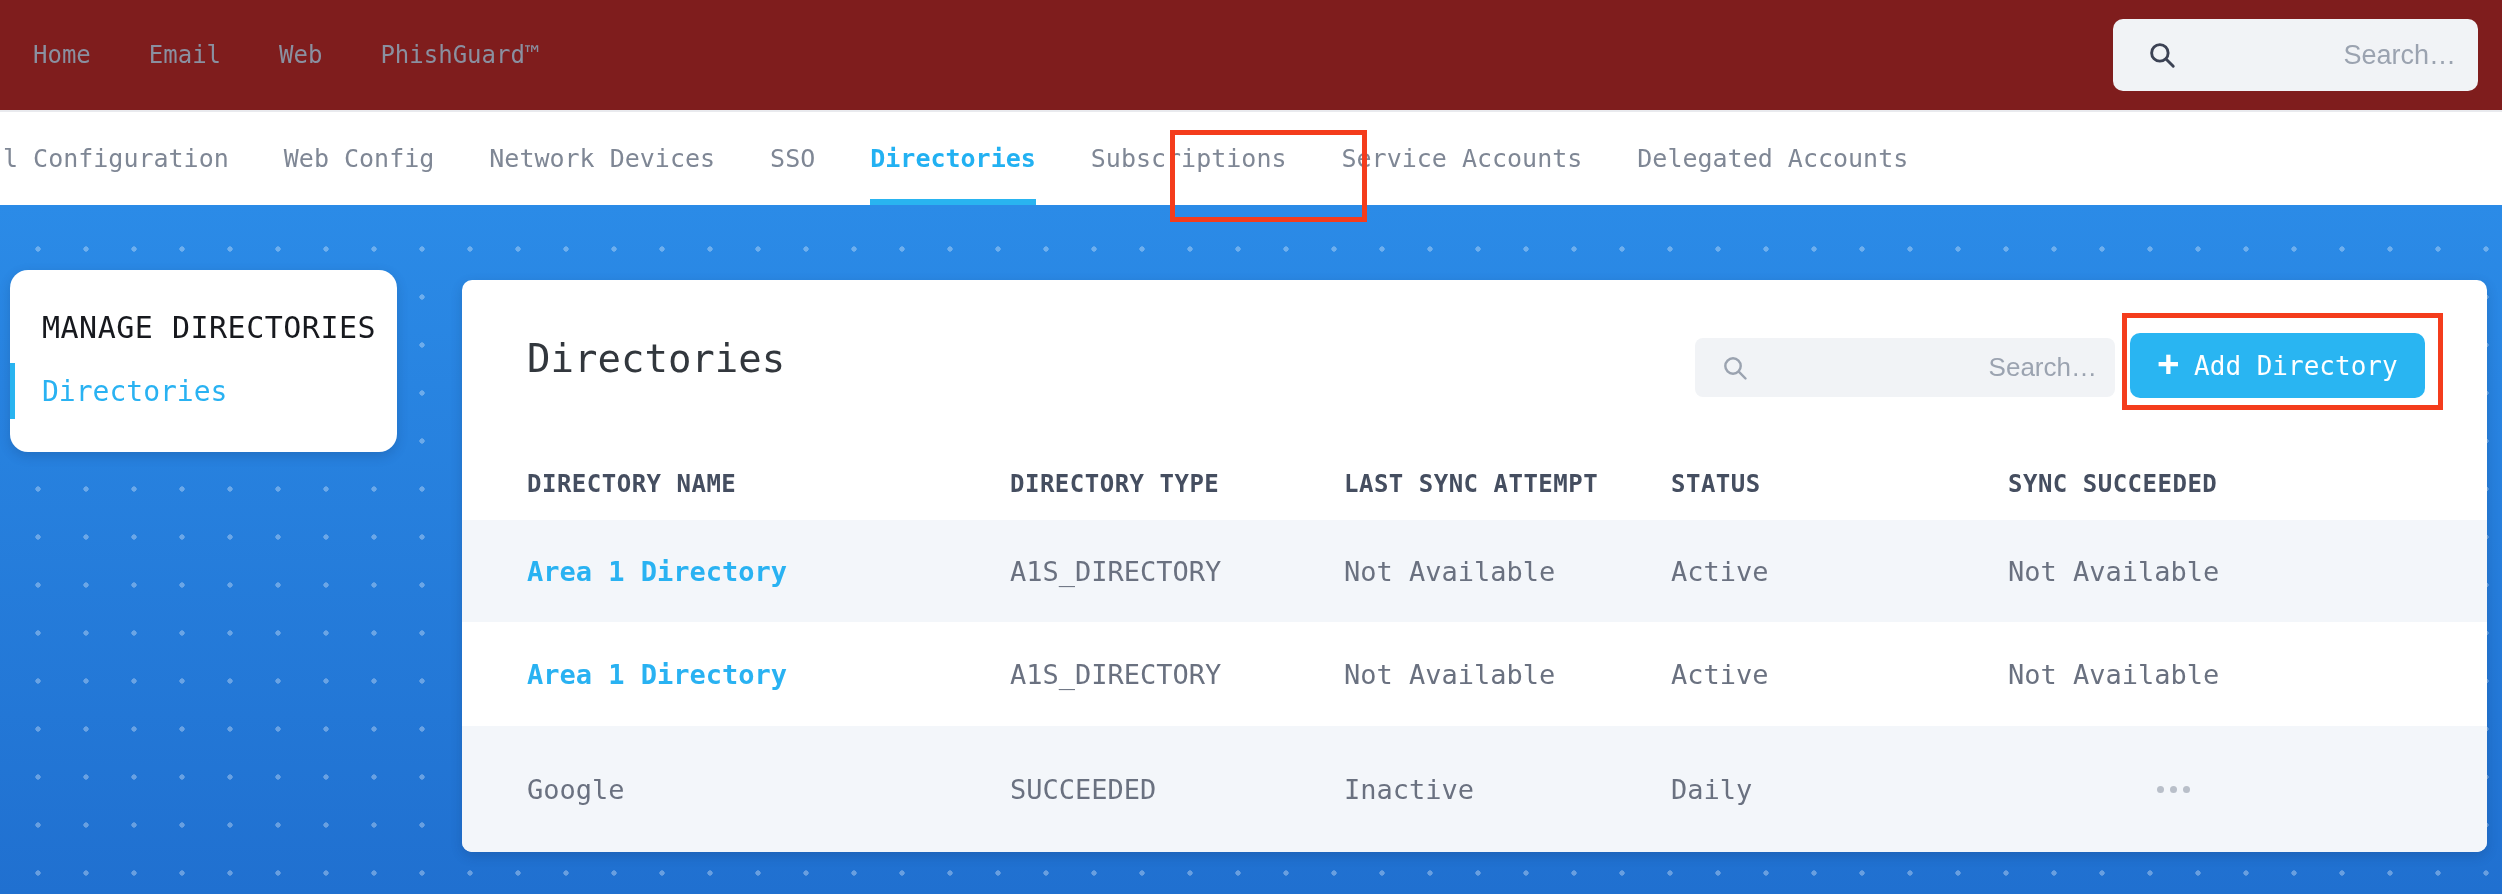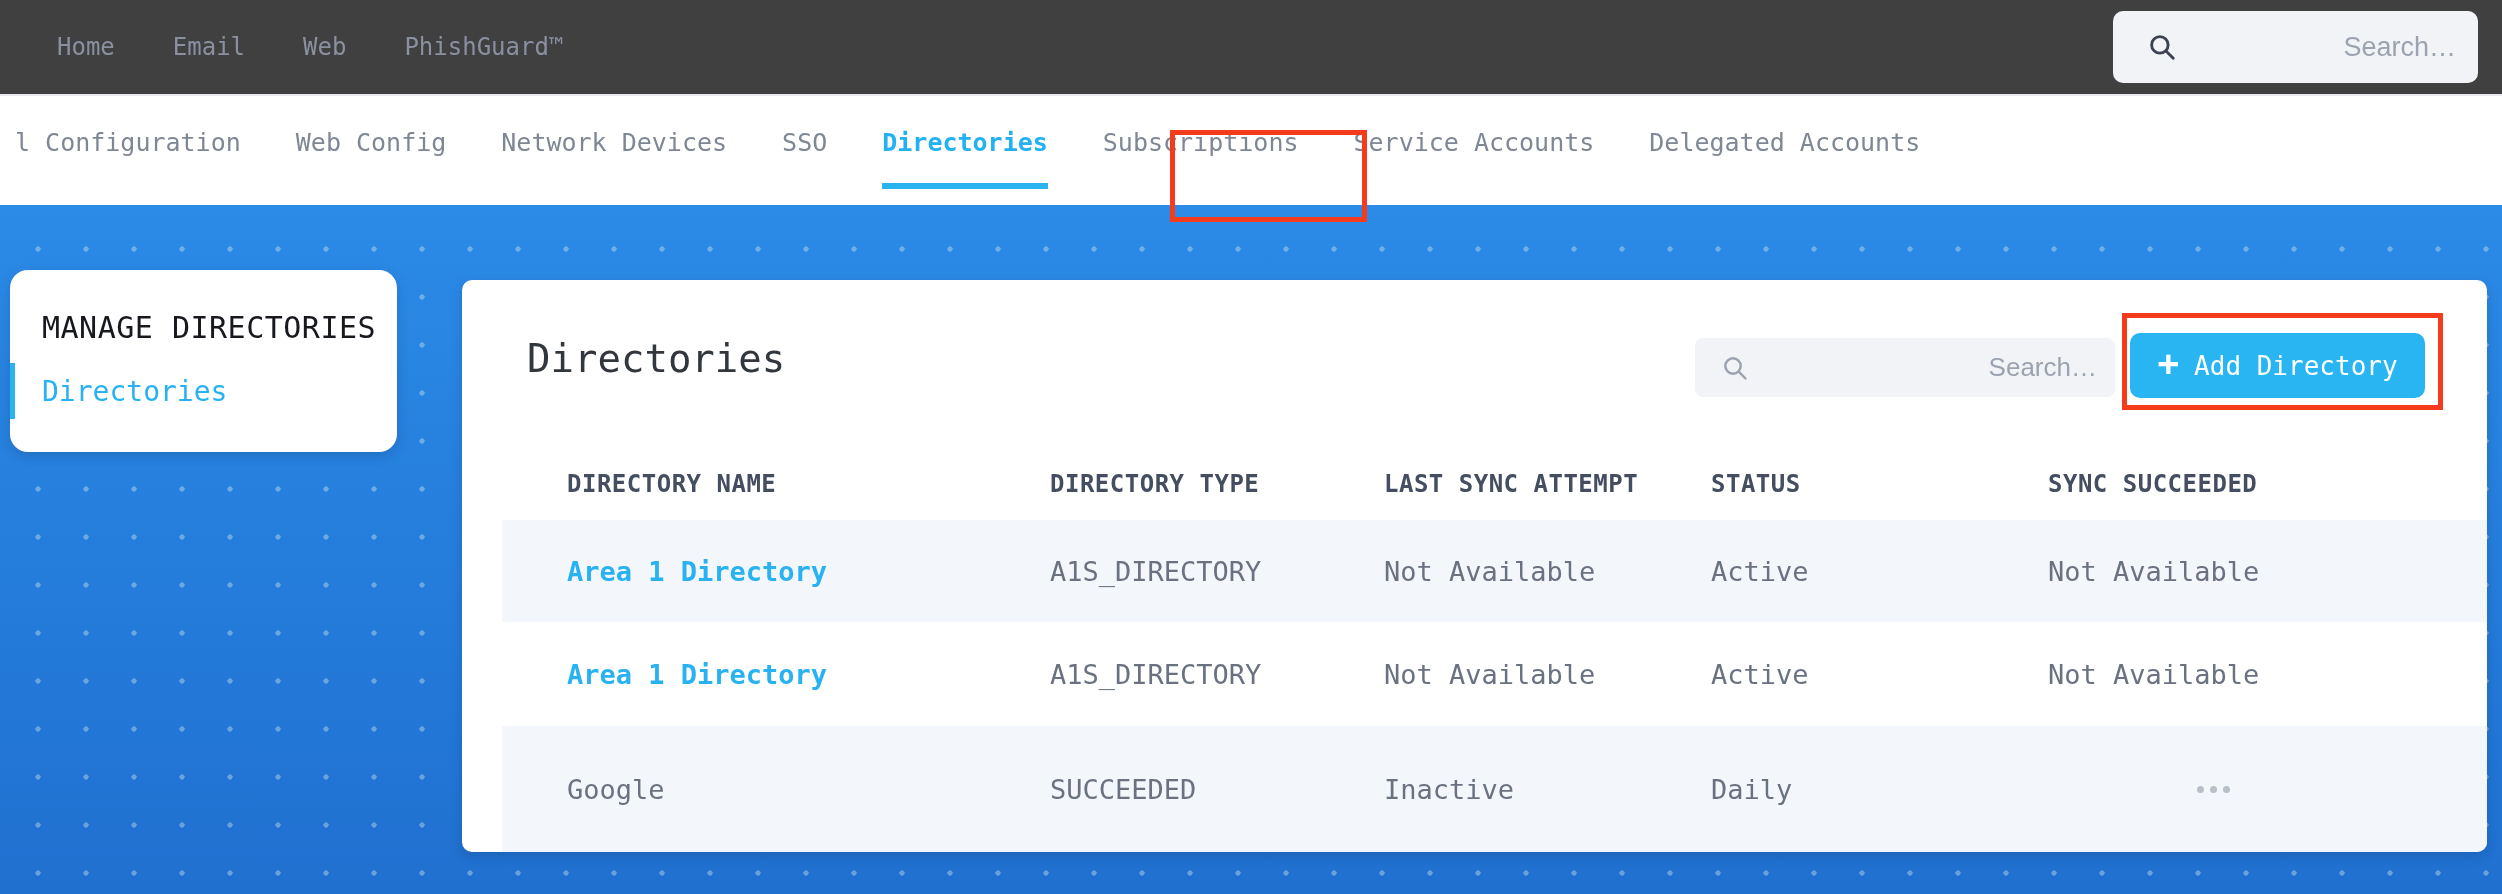--- a/index.html
+++ b/index.html
@@ -8,24 +8,24 @@
     position: relative;
     width: 2502px; height: 894px;
     overflow: hidden;
     background: #ffffff;
     font-family: "DejaVu Sans Mono", monospace;
   }
 
   
   .topbar {
     display: flex; align-items: center;
-    height: 96px;
-    padding: 0 24px 0 57px;
+    height: 112px;
+    padding: 0 24px 0 33px;
     border-bottom: 2px solid #e9eaee;
-    background: #404040;
+    background: #7f1d1d;
   }
   .topnav { display: flex; gap: 58px; }
   .topnav .nav-item { font-size: 24px; color: #8a90a0; cursor: pointer; white-space: nowrap; }
 
   .search-box {
     margin-left: auto;
     display: flex; align-items: center; gap: 18px;
     width: 365px; height: 72px;
     background: #f1f3f6; border-radius: 10px;
     padding: 0 20px 0 34px;
@@ -34,21 +34,21 @@
   .search-box input, .card-search input {
     border: none; outline: none; background: transparent;
     font-family: "Liberation Sans", sans-serif;
     font-size: 27px; color: #3c4254; width: 100%; text-align: right;
   }
   input::placeholder { color: #9ba3b0; opacity: 1; }
 
   
   .tabsbar {
     display: flex; align-items: stretch;
-    height: 93px; padding-left: 15px; gap: 55px;
+    height: 93px; padding-left: 3px; gap: 55px;
     background: #fff;
   }
   .tab {
     display: flex; align-items: center;
     font-size: 25px; color: #7f8795;
     position: relative; cursor: pointer; white-space: nowrap;
   }
   .tab.active { color: #22b1f2; font-weight: bold; }
   .tab.active::after {
     content: ""; position: absolute; left: 0; right: 0; bottom: 0;
@@ -107,21 +107,20 @@
     cursor: pointer;
   }
   .add-btn .plus { font-size: 36px; font-weight: bold; line-height: 1; margin-top: -4px; }
 
   
   .thead, .trow {
     display: grid;
     grid-template-columns: 483px 334px 327px 337px 330px 1fr;
     align-items: center;
     padding: 0 54px 0 65px;
-    margin-left: 40px;
   }
   .thead { height: 72px; font-size: 24px; font-weight: bold; color: #454e60; letter-spacing: 0.5px; }
   .trow { font-size: 27px; color: #6a7180; }
   .trow .dir-link { color: #29b2f2; cursor: pointer; font-weight: bold; }
   .r1 { height: 102px; background: #f3f6fa; }
   .r2 { height: 104px; background: #ffffff; }
   .r3 { height: 126px; background: #f3f6fa; }
 
   .dots { display: flex; gap: 6px; justify-self: center; cursor: pointer; }
   .dots i { width: 7px; height: 7px; border-radius: 50%; background: #b9bfc9; }

